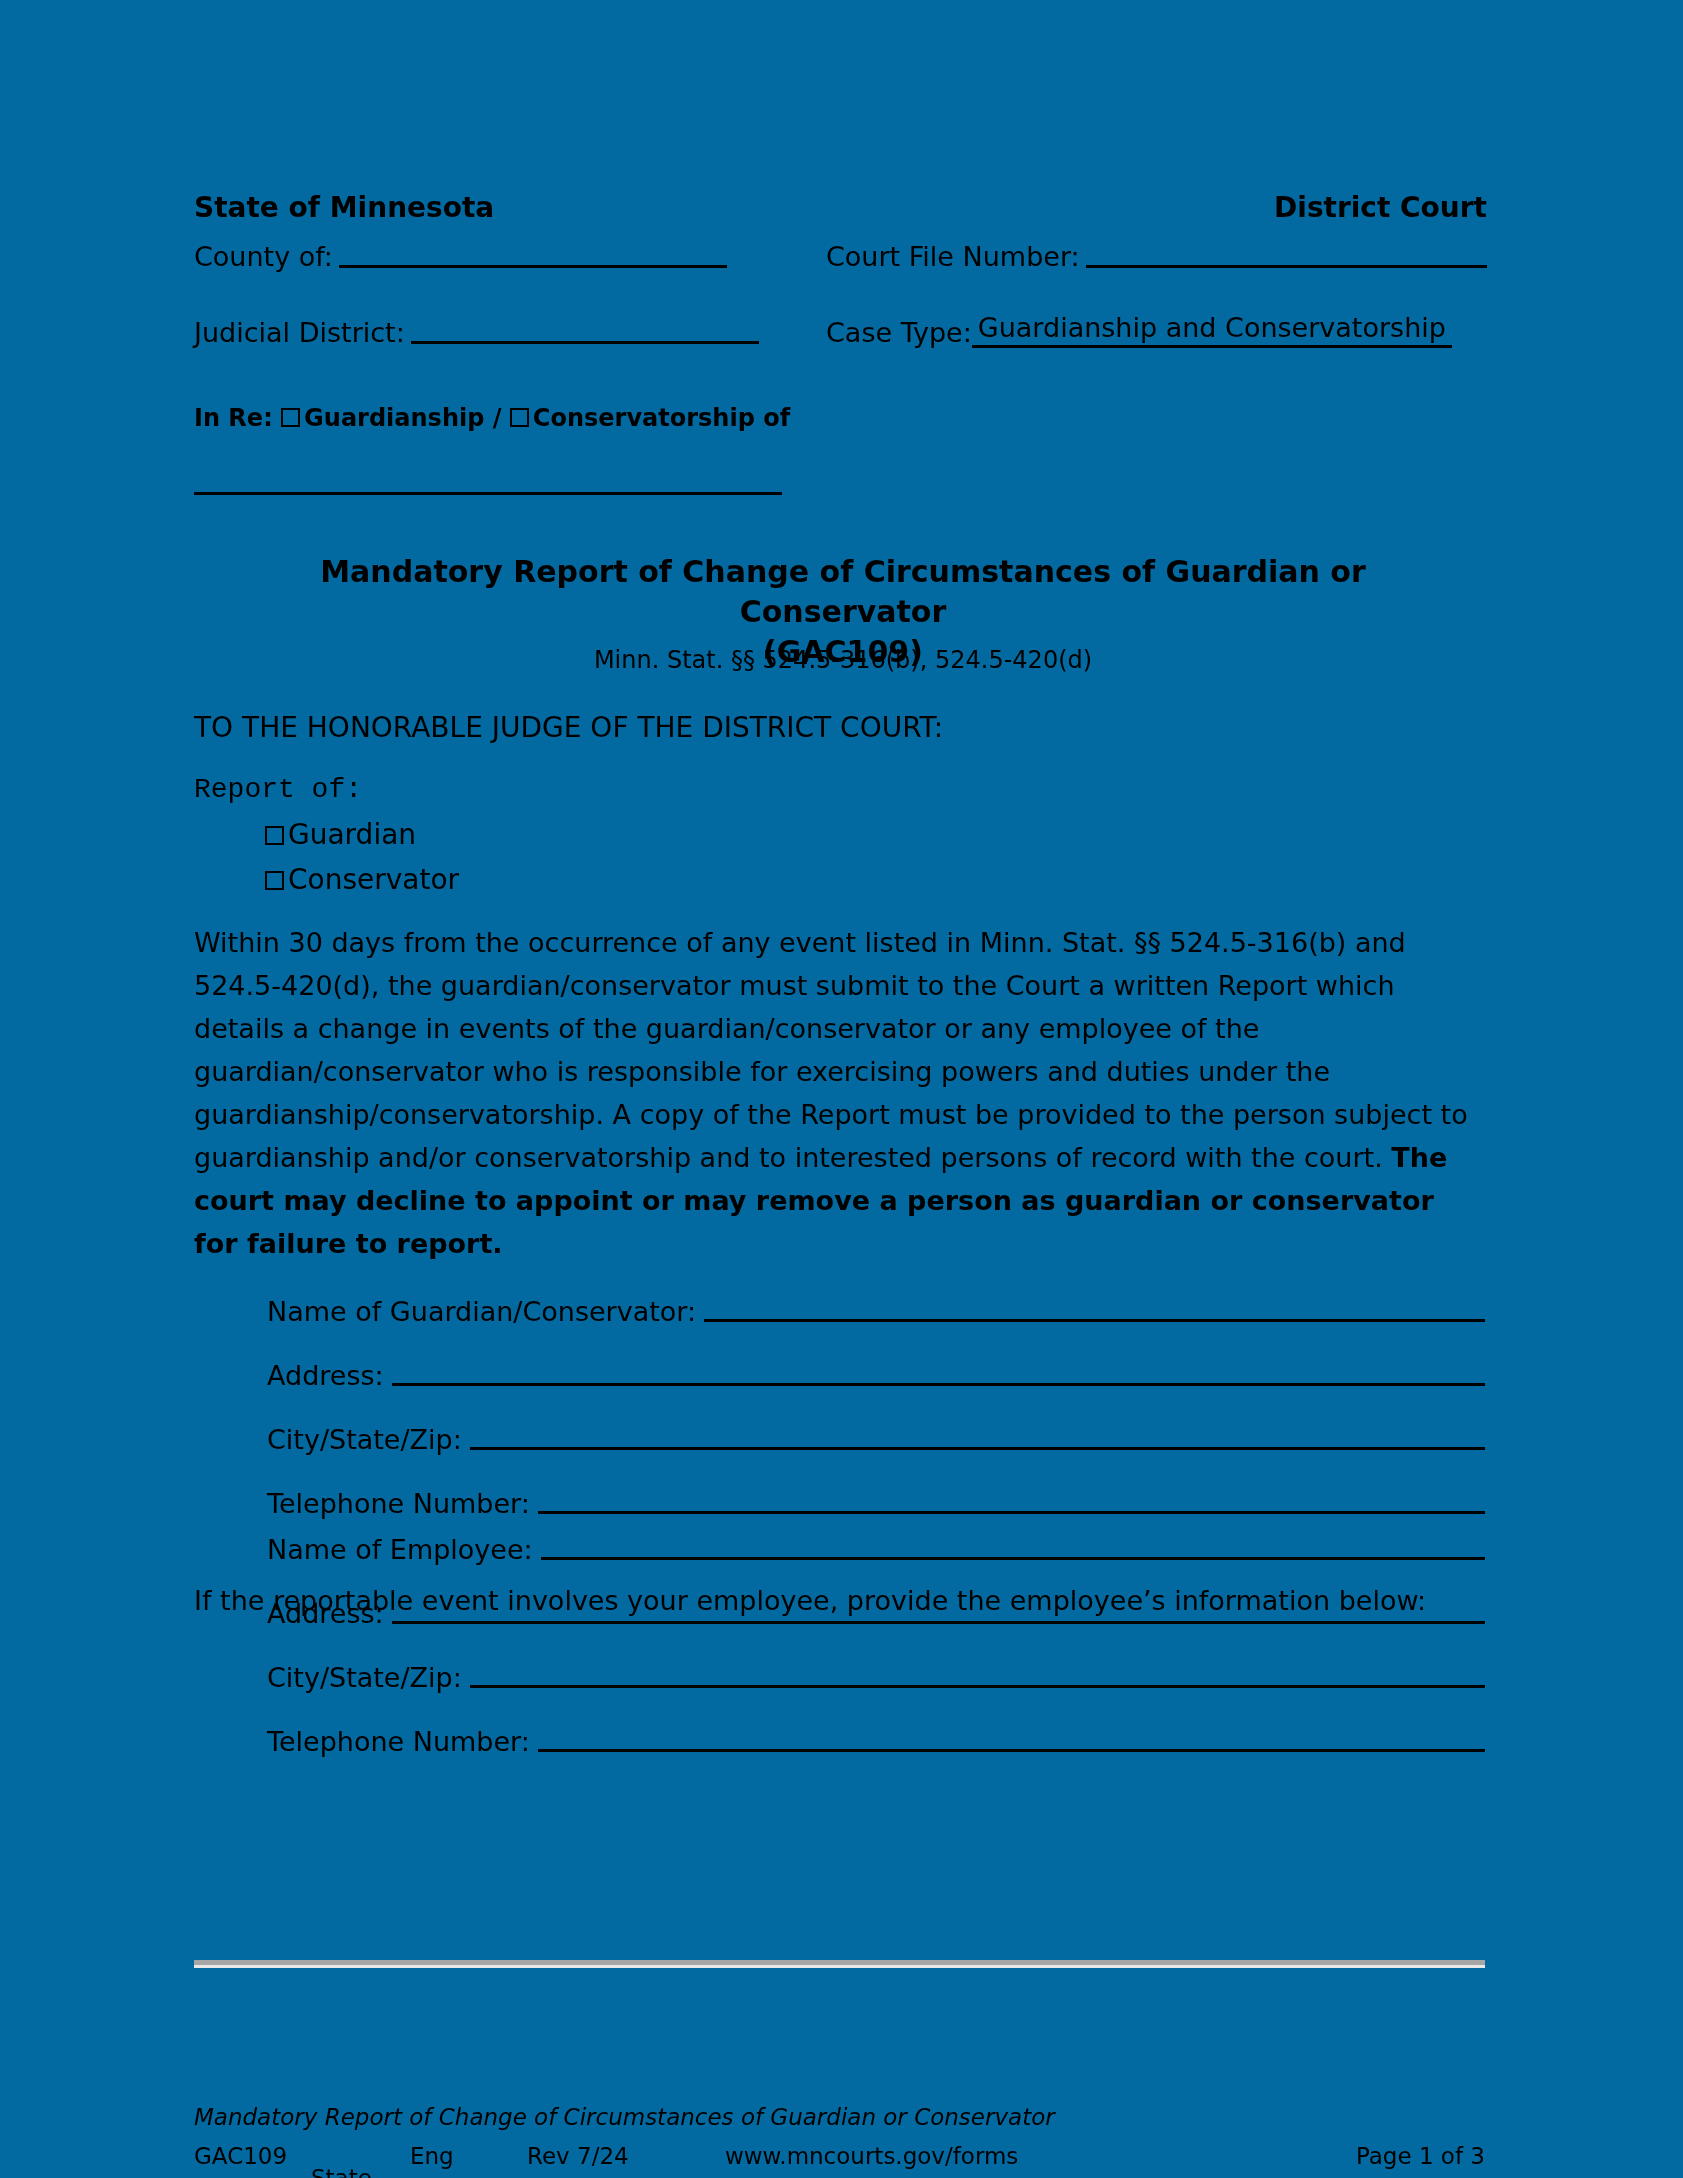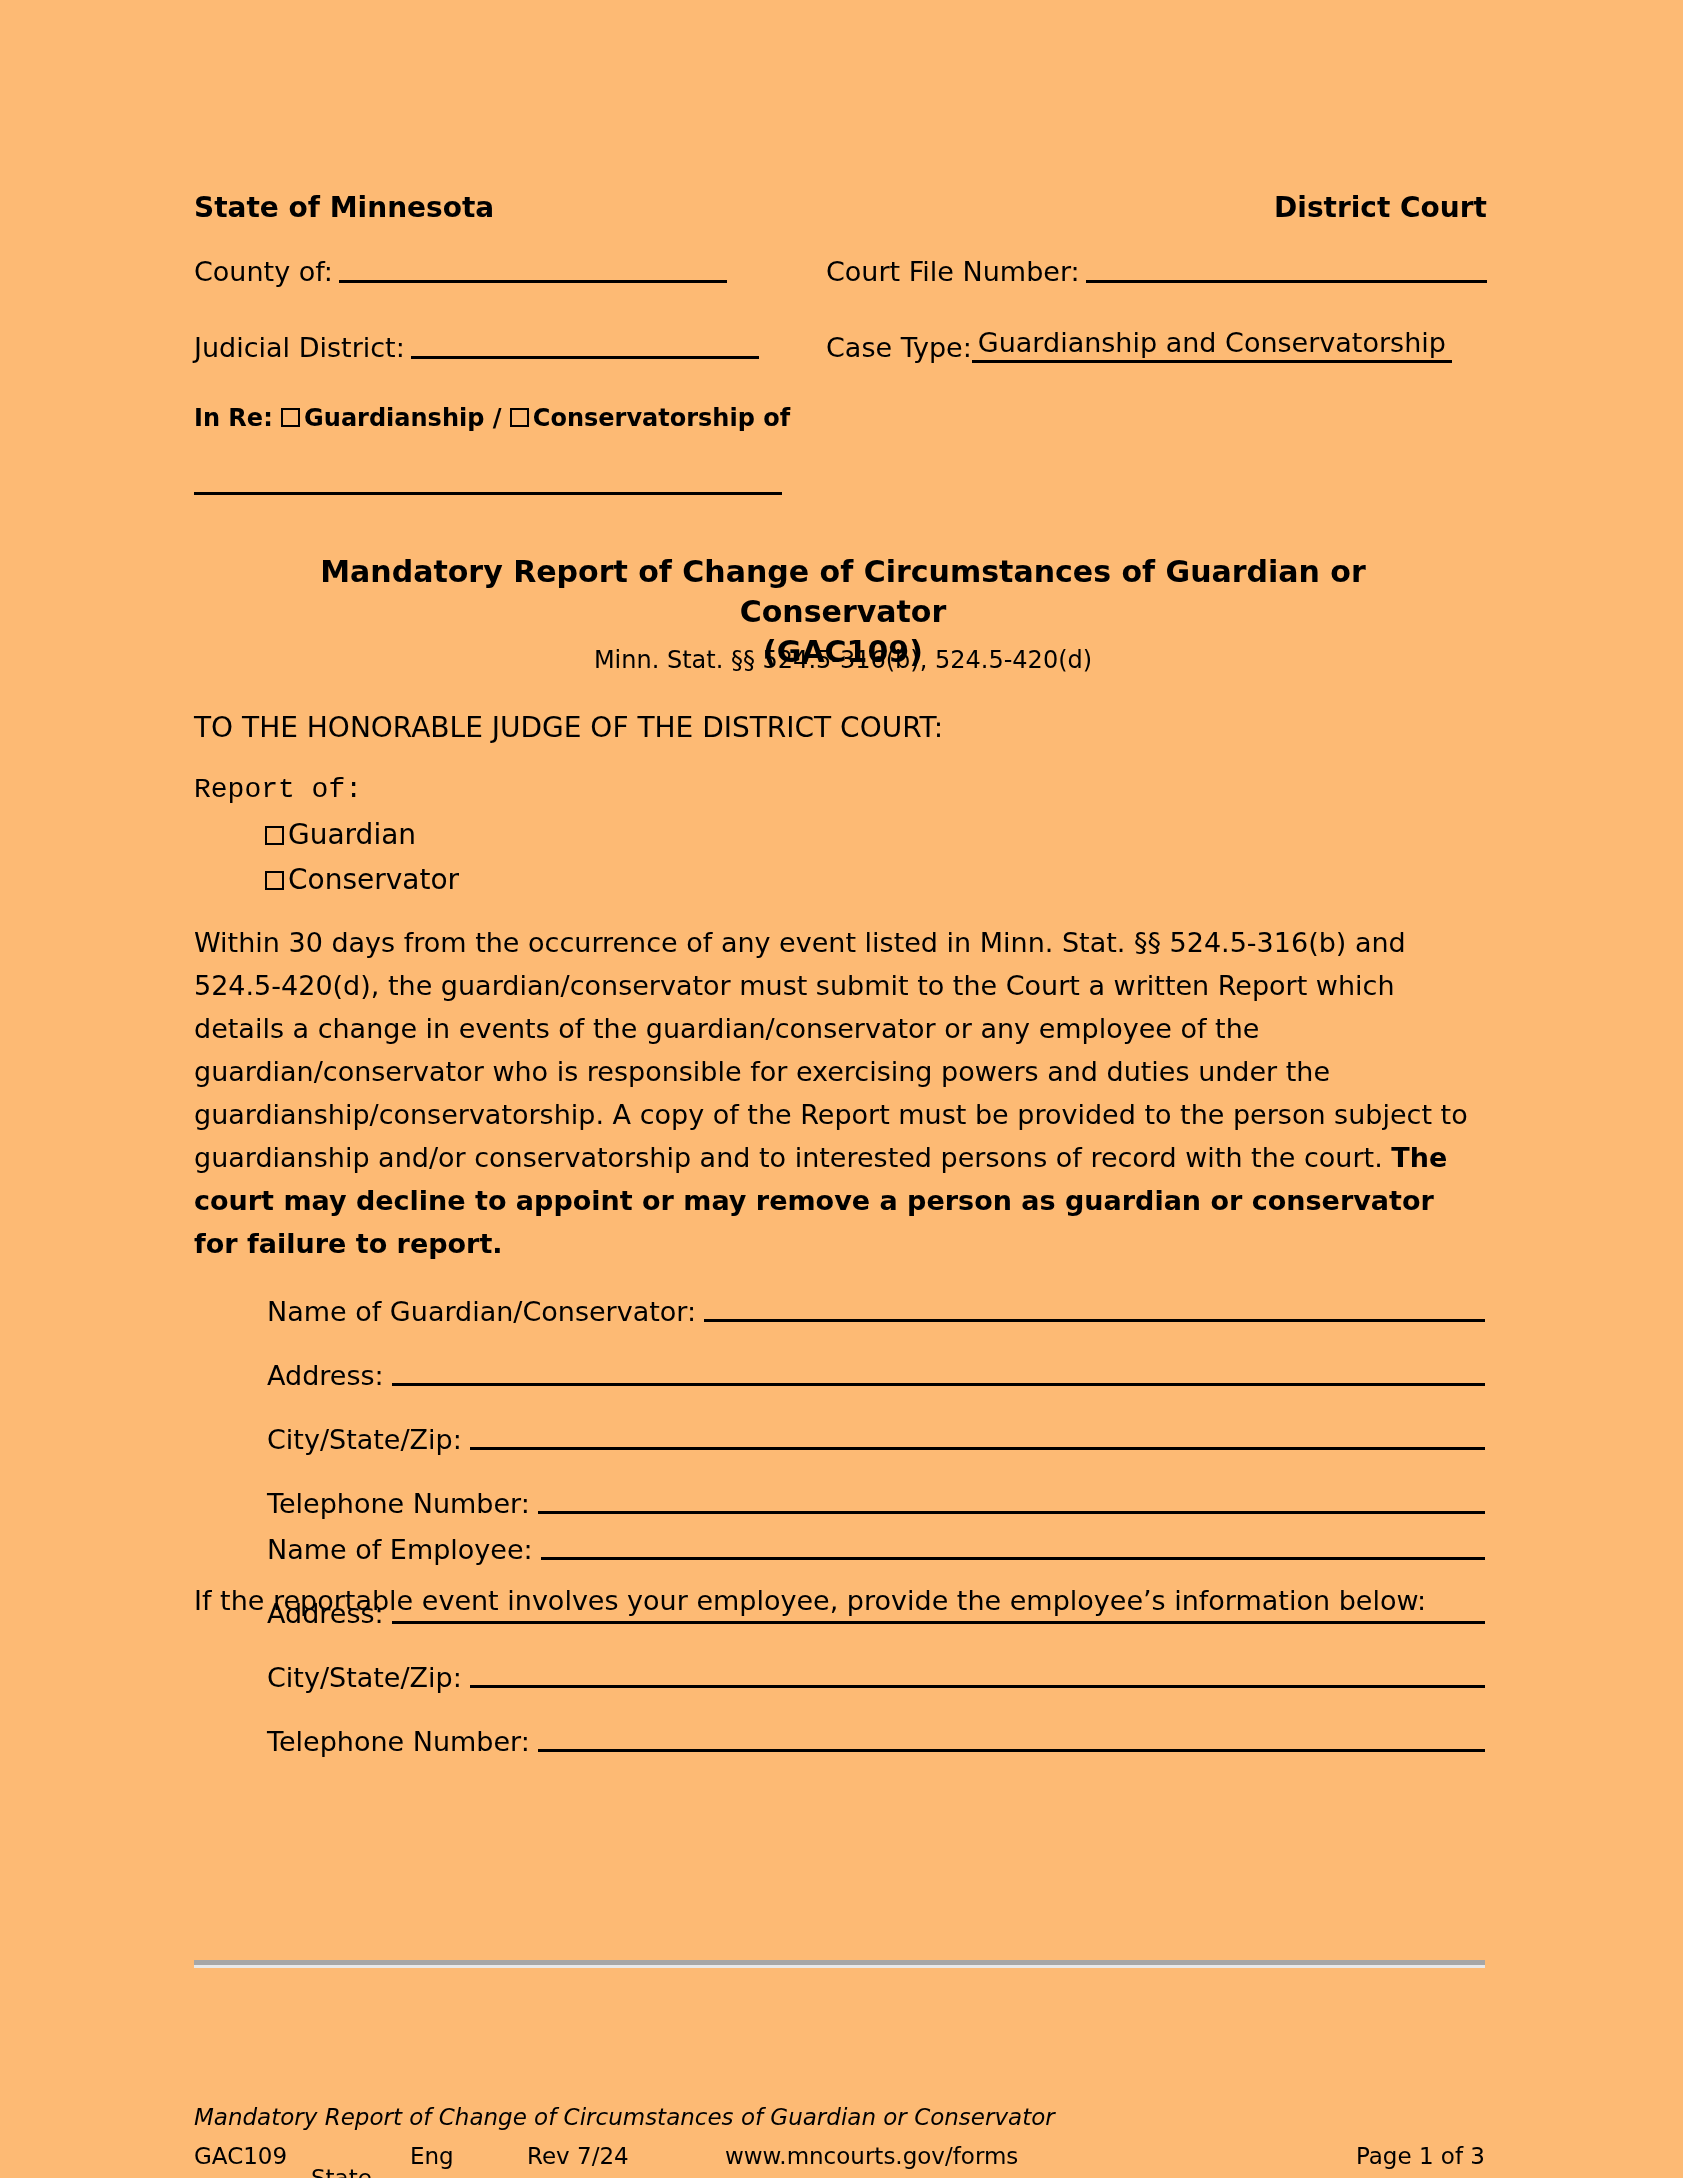--- a/index.html
+++ b/index.html
@@ -8,40 +8,40 @@
     background: #ffffff;
   }
   body {
     font-family: "DejaVu Sans", "Liberation Sans", sans-serif;
     color: #000000;
   }
   #page {
     position: relative;
     width: 1683px;
     height: 2178px;
-    background: #fdba74;
+    background: #0369a1;
     overflow: hidden;
   }
   .sheet {
     position: absolute;
     left: 194px;
     top: 0;
     width: 1293px;
     height: 2178px;
   }
   .bold { font-weight: bold; }
 
   
   .caption-row {
     position: relative;
     display: flex;
     align-items: flex-end;
   }
   .col-left  { width: 632px; display: flex; align-items: flex-end; }
-  .col-right { flex: 1 1 auto; display: flex; align-items: flex-end; margin-top: 15px; }
+  .col-right { flex: 1 1 auto; display: flex; align-items: flex-end; }
 
   .lbl { white-space: nowrap; font-size: 27px; }
   .rule {
     flex: 1 1 auto;
     border-bottom: 3px solid #000;
     height: 0;
     margin-left: 6px;
     margin-bottom: 4px;
   }
   .rule.fixed-jd { flex: 0 0 auto; width: 348px; }

